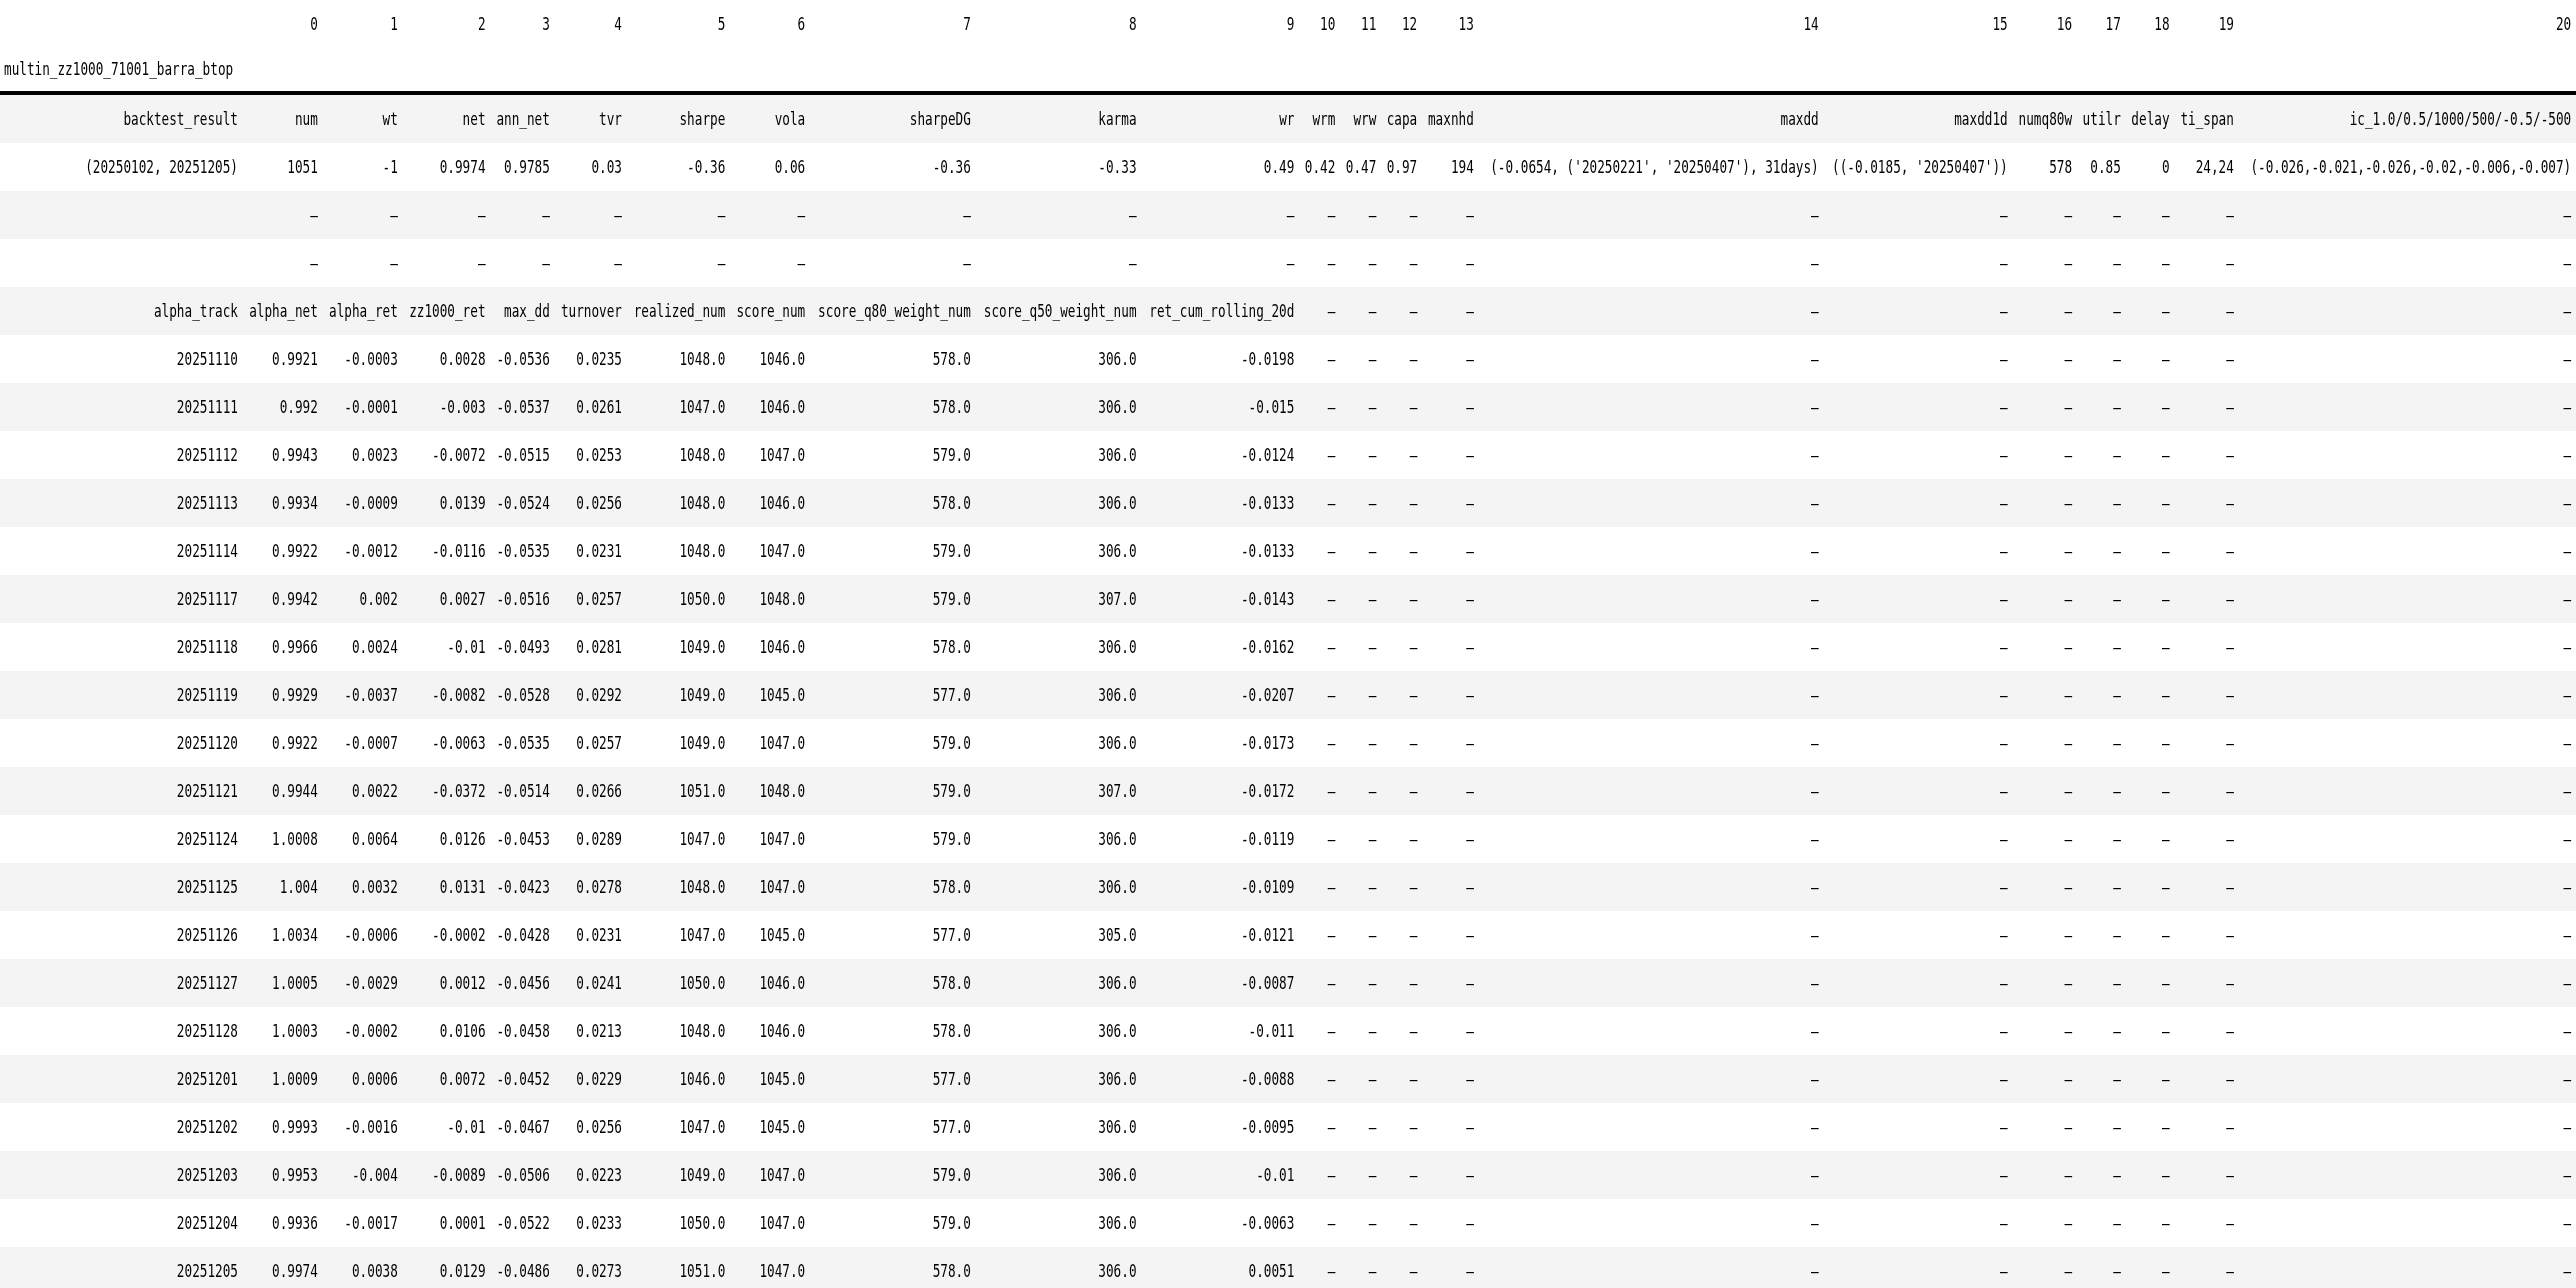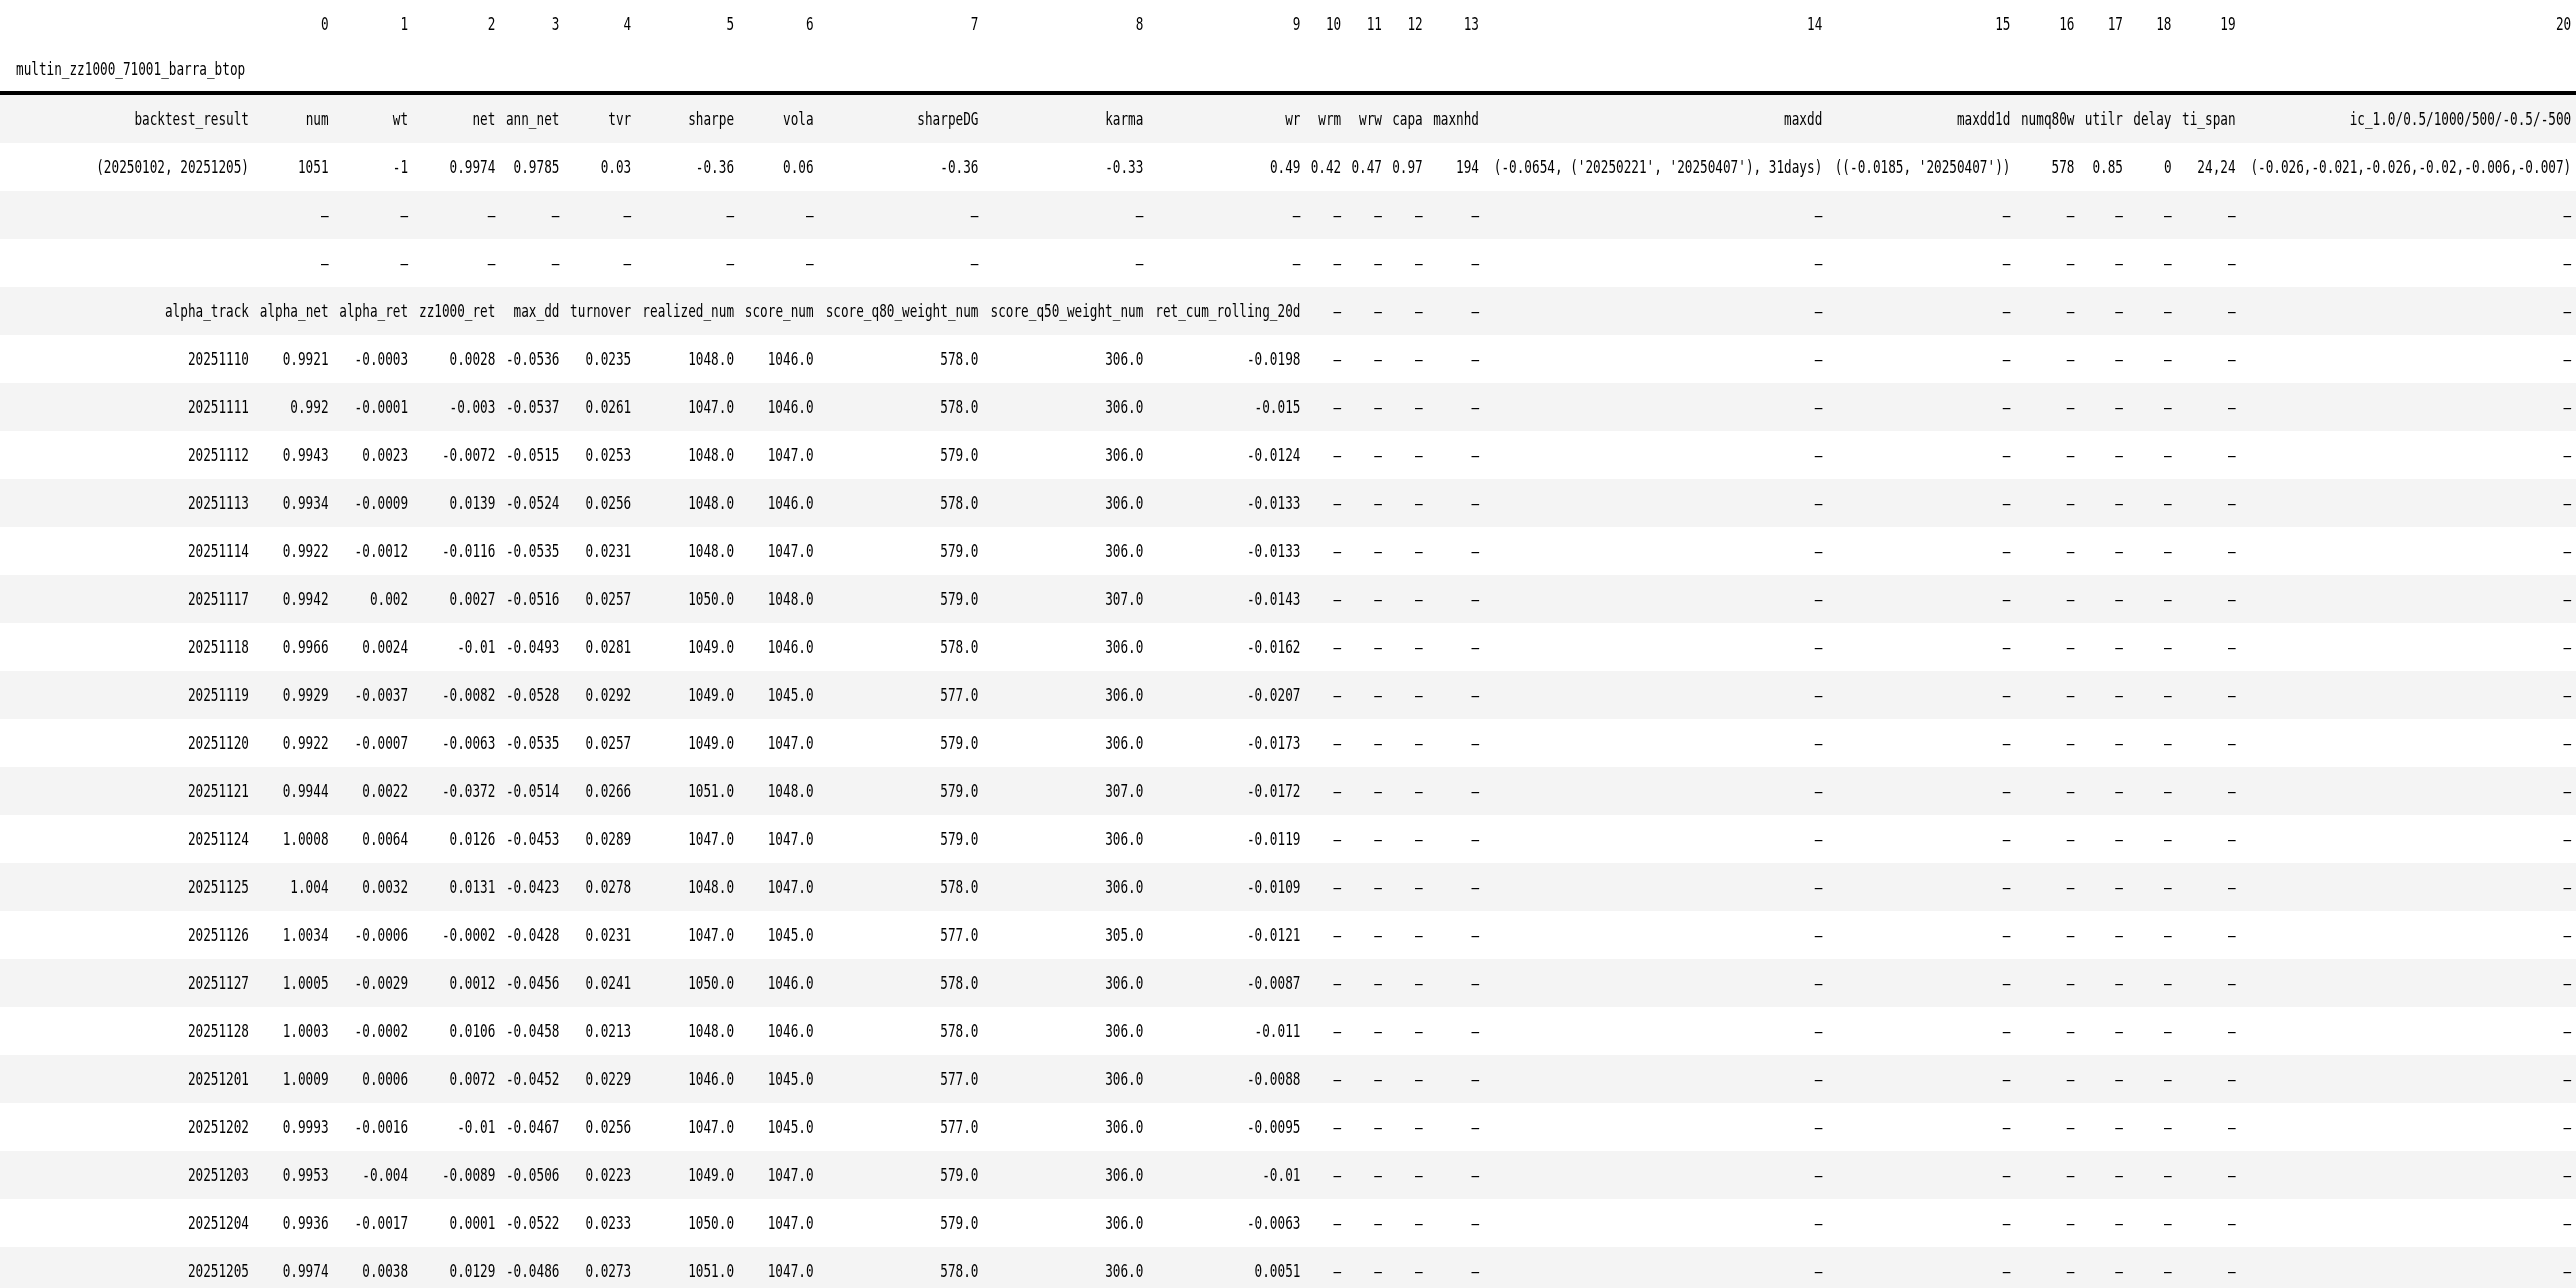--- a/index.html
+++ b/index.html
@@ -35,21 +35,21 @@
     vertical-align: middle;
     border: none;
   }
   thead tr.nums th { height: 48px; }
   thead tr.iname th {
     height: 43px;
     border-bottom: 4.8px solid #000000;
   }
   thead tr.iname th.idx-name {
     text-align: left;
-    padding-left: 16px;
+    padding-left: 4px;
   }
   tbody tr:nth-child(odd) { background: #f4f4f4; }
   tbody tr:nth-child(even) { background: #ffffff; }
   
   .ct {
     display: inline-block;
     transform: scaleY(1.35);
     transform-origin: 50% 55%;
   }
 </style>

